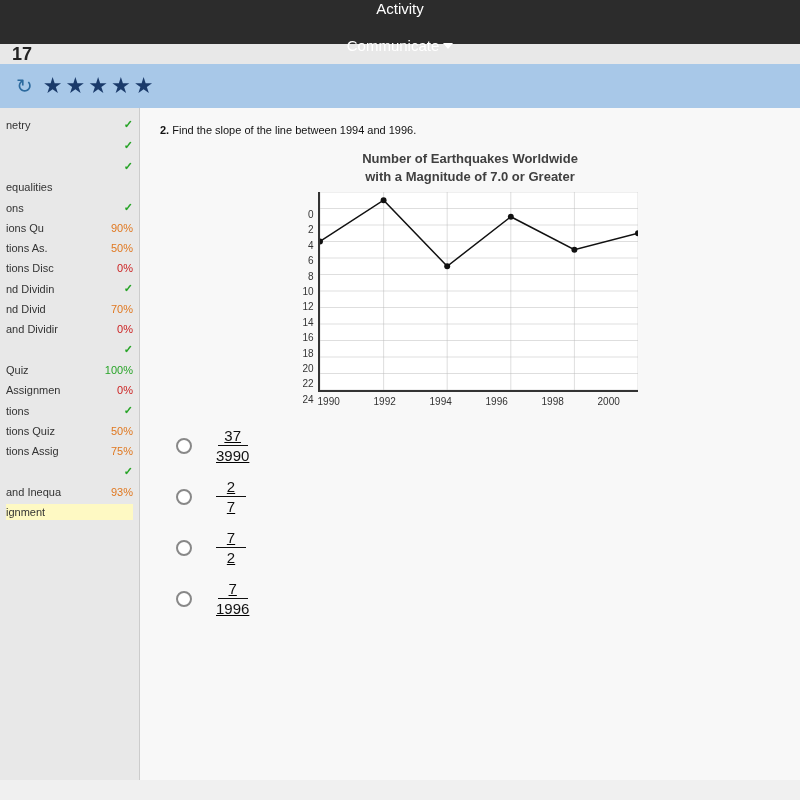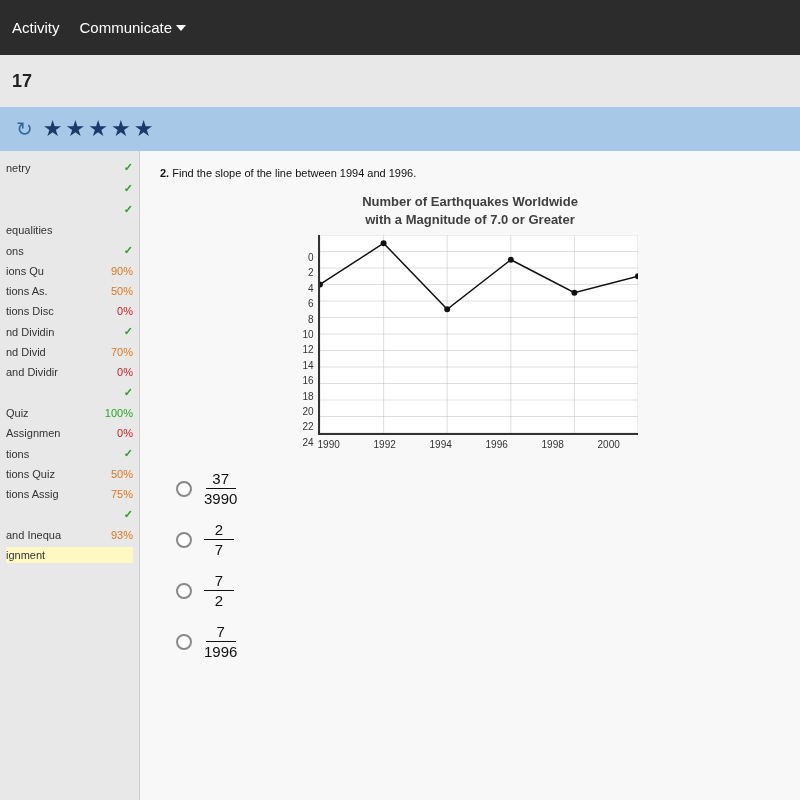--- a/index.html
+++ b/index.html
@@ -1,25 +1,26 @@
 <!DOCTYPE html>
 <html><head>
   <meta charset="utf-8">
   <style>
     * { margin: 0; padding: 0; box-sizing: border-box; }
     body { width: 800px; height: 800px; background: #f0f0f0; font-family: Arial, sans-serif; overflow: hidden; }
 
     
     .top-nav {
       background: #2c2c2c;
-      height: 55px;
+      height: 44px;
       display: flex;
       align-items: center;
       padding: 0 12px;
       gap: 20px;
+      flex-direction: column;
     }
     .top-nav-item {
       color: #fff;
       font-size: 15px;
       cursor: pointer;
     }
     .communicate-btn {
       display: flex;
       align-items: center;
       gap: 4px;
@@ -27,21 +28,21 @@
     .communicate-btn .arrow {
       width: 0; height: 0;
       border-left: 5px solid transparent;
       border-right: 5px solid transparent;
       border-top: 6px solid #fff;
     }
 
     
     .page-num-row {
       background: #e8e8e8;
-      height: 52px;
+      height: 20px;
       display: flex;
       align-items: center;
       padding: 0 12px;
       font-size: 18px;
       font-weight: bold;
       color: #222;
     }
 
     
     .stars-bar {
@@ -175,22 +176,23 @@
     
     .answer-options {
       display: flex;
       flex-direction: column;
       gap: 14px;
       padding-left: 16px;
     }
     .answer-option {
       display: flex;
       align-items: center;
-      gap: 12px;
+      gap: 24px;
       cursor: pointer;
+      text-decoration: underline;
     }
     .radio-circle {
       width: 16px;
       height: 16px;
       border: 2px solid #888;
       border-radius: 50%;
       flex-shrink: 0;
       background: #fff;
     }
     .fraction {

